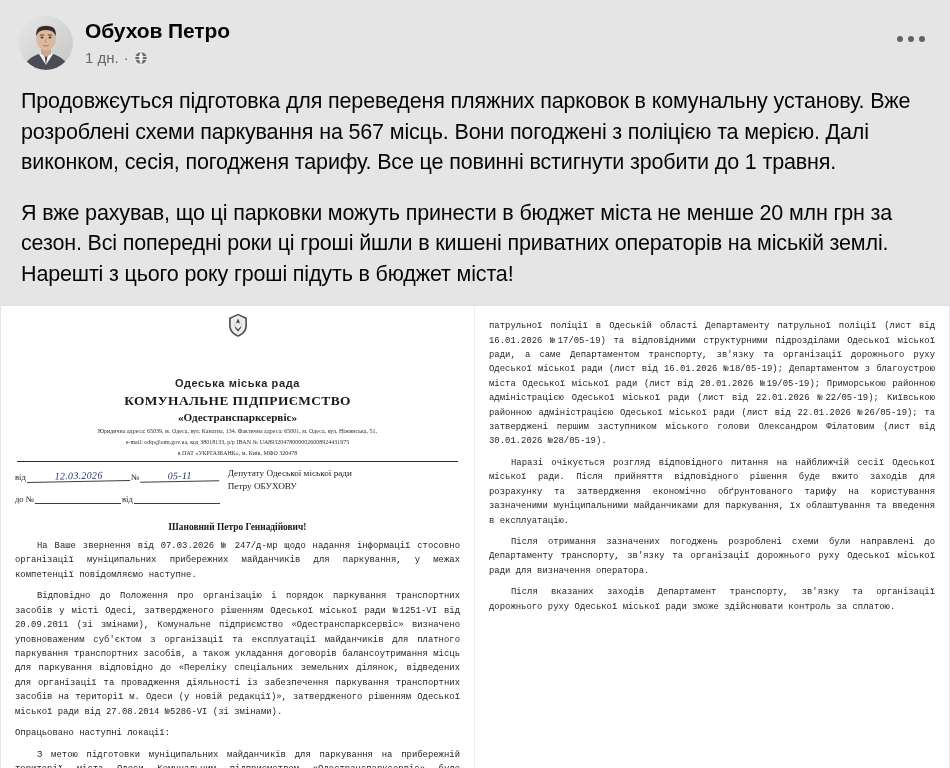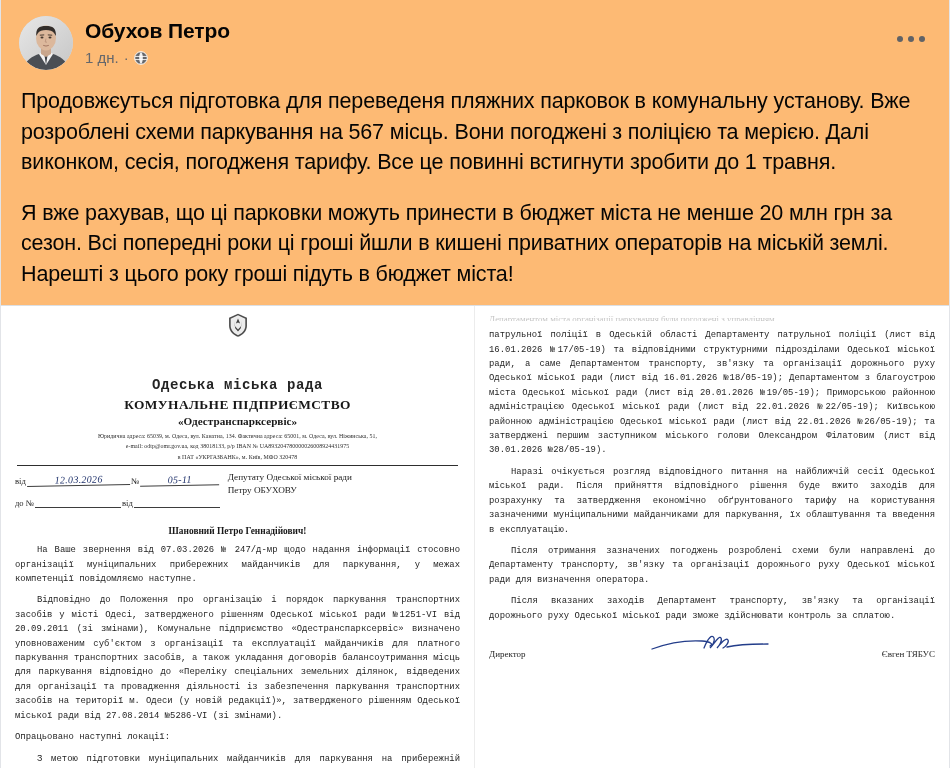--- a/index.html
+++ b/index.html
@@ -7,21 +7,21 @@
   html, body {
     width: 950px;
     height: 768px;
     overflow: hidden;
     background: #ffffff;
     font-family: "Liberation Sans", sans-serif;
   }
   .post-card {
     width: 950px;
     height: 768px;
-    background: #fdba74;
+    background: #e5e5e5;
     border-left: 1px solid #e2e4e8;
     border-right: 1px solid #e2e4e8;
     position: relative;
     display: flex;
     flex-direction: column;
   }
   
   .post-header {
     display: flex;
     align-items: flex-start;
@@ -123,22 +123,22 @@
   .doc-col.left  { width: 50%; border-right: 1px solid #f1f1f1; }
   .doc-col.right { width: 50%; }
 
   .doc-letterhead { text-align: center; }
   .emblem {
     width: 26px; height: 26px;
     margin: 0 auto 2px auto;
     display: block;
   }
   .lh-org {
-    font-family: Liberation Mono, monospace;
-    font-size: 14px;
+    font-family: Liberation Sans, sans-serif;
+    font-size: 11px;
     font-weight: bold;
     color: #1f1f1f;
     letter-spacing: 0.6px;
     line-height: 1.35;
     margin-top: 38px;
   }
   .lh-title {
     font-family: "Liberation Serif", serif;
     font-size: 13.4px;
     font-weight: bold;
@@ -384,33 +384,21 @@
         <div class="doc-p noindent">Опрацьовано наступні локації:</div>
         <div class="doc-p">З метою підготовки муніципальних майданчиків для паркування на прибережній території міста Одеси Комунальним підприємством «Одестранспарксервіс» було здійснено аналіз відповідних ділянок, проведено необхідні заміри та підготовлено схеми організації паркувального простору.</div>
         <ul class="doc-list">
           <li>- пляж «Ланжерон», зона 1;</li>
           <li>- пляж «Ланжерон», зона 2;</li>
           <li>- вул. Золотий берег, 37;</li>
         </ul>
       </div>
 
       <div class="doc-col right">
-        <div class="rc-topcut">Департаментом міста організації паркування були погоджені з управлінням</div>
         <div class="doc-p noindent">патрульної поліції в Одеській області Департаменту патрульної поліції (лист від 16.01.2026 №17/05-19) та відповідними структурними підрозділами Одеської міської ради, а саме Департаментом транспорту, зв'язку та організації дорожнього руху Одеської міської ради (лист від 16.01.2026 №18/05-19); Департаментом з благоустрою міста Одеської міської ради (лист від 20.01.2026 №19/05-19); Приморською районною адміністрацією Одеської міської ради (лист від 22.01.2026 №22/05-19); Київською районною адміністрацією Одеської міської ради (лист від 22.01.2026 №26/05-19); та затверджені першим заступником міського голови Олександром Філатовим (лист від 30.01.2026 №28/05-19).</div>
         <div class="doc-p">Наразі очікується розгляд відповідного питання на найближчій сесії Одеської міської ради. Після прийняття відповідного рішення буде вжито заходів для розрахунку та затвердження економічно обґрунтованого тарифу на користування зазначеними муніципальними майданчиками для паркування, їх облаштування та введення в експлуатацію.</div>
         <div class="doc-p">Після отримання зазначених погоджень розроблені схеми були направлені до Департаменту транспорту, зв'язку та організації дорожнього руху Одеської міської ради для визначення оператора.</div>
         <div class="doc-p">Після вказаних заходів Департамент транспорту, зв'язку та організації дорожнього руху Одеської міської ради зможе здійснювати контроль за сплатою.</div>
 
-        <div class="sign-row">
-          <span>Директор</span>
-          <span class="sign-scribble">
-            <svg viewBox="0 0 130 26" xmlns="http://www.w3.org/2000/svg" aria-hidden="true">
-              <path d="M2 18 C18 12 34 9 52 10 C60 10.5 64 13 60 15" stroke="#1f3a8a" stroke-width="1.3" fill="none" stroke-linecap="round"></path>
-              <path d="M54 17 C58 7 62 3 64 7 C65.5 10 62 15 60 17 C64 13 69 4 71 7 C72.5 9.5 69 15 67 17 C71 12 76 6 78 9 C79.5 11.5 75 16 73 17" stroke="#1f3a8a" stroke-width="1.3" fill="none" stroke-linecap="round"></path>
-              <path d="M77 16 C86 14 100 13 118 13" stroke="#1f3a8a" stroke-width="1.3" fill="none" stroke-linecap="round"></path>
-            </svg>
-          </span>
-          <span>Євген ТЯБУС</span>
-        </div>
       </div>
     </div>
   </div>
 </div>
 
 </body></html>

